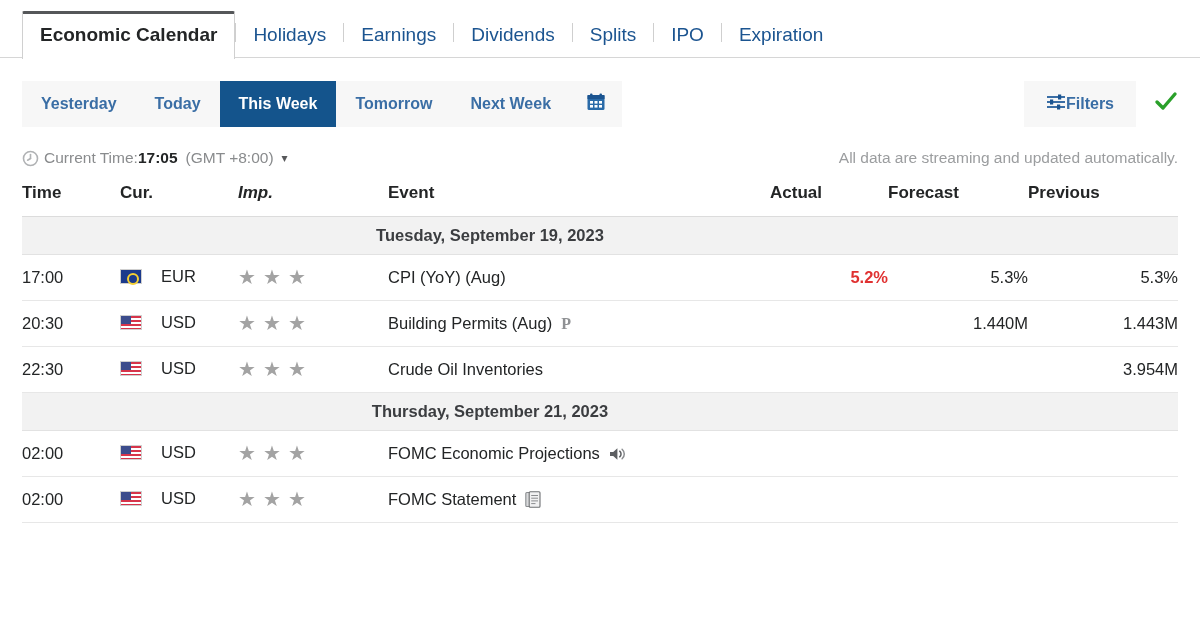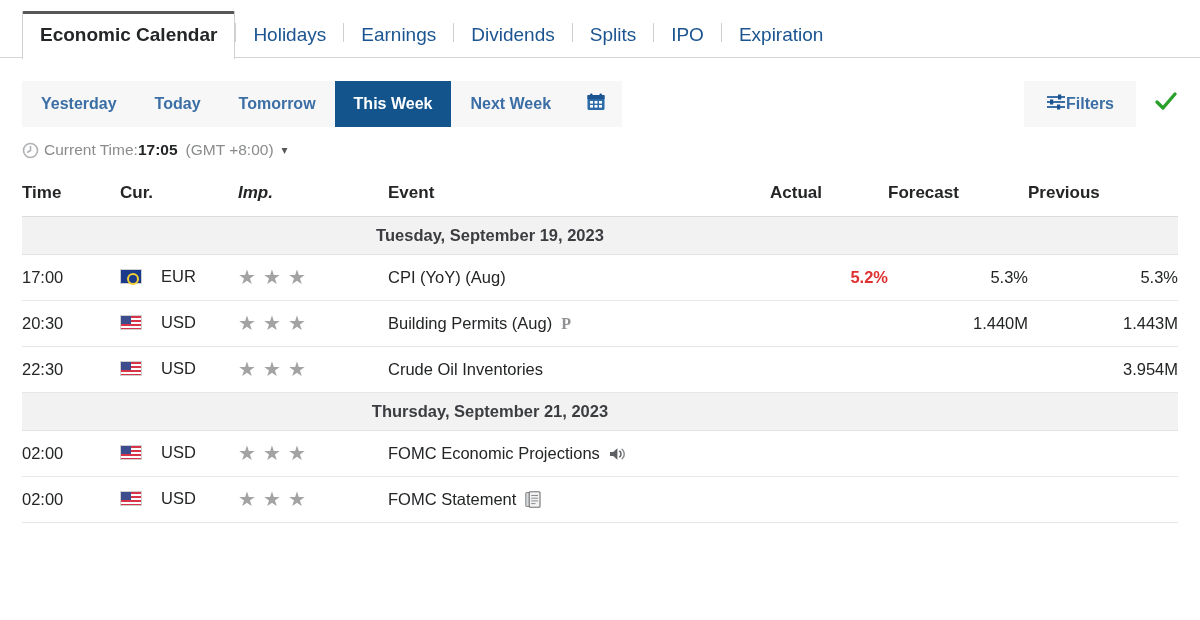--- a/index.html
+++ b/index.html
@@ -107,24 +107,23 @@
     margin-left: 18px;
     display: flex;
     align-items: center;
     cursor: pointer;
   }
 
   
   .timerow {
     margin: 14px 22px 16px 22px;
     display: flex;
-    align-items: flex-start;
+    align-items: flex-end;
     justify-content: space-between;
     height: 26px;
-    flex-direction: column;
   }
   .timeleft {
     display: flex;
     align-items: center;
     font-size: 15.5px;
     color: #898b8d;
   }
   .timeleft .clock { margin-right: 5px; display: flex; }
   .ct-label { color: #898b8d; }
   .ct-value { color: #232526; font-weight: bold; }
@@ -256,22 +255,22 @@
     <div class="tabsep"></div>
     <div class="tab">IPO</div>
     <div class="tabsep"></div>
     <div class="tab">Expiration</div>
   </div>
 
 <div class="periodrow">
   <div class="periodgroup" id="periodgroup">
     <div class="pbtn">Yesterday</div>
       <div class="pbtn">Today</div>
+      <div class="pbtn active">This Week</div>
       <div class="pbtn">Tomorrow</div>
-      <div class="pbtn active">This Week</div>
       <div class="pbtn">Next Week</div>
       <div class="pbtn icononly">
       <span>
         <svg width="20" height="20" viewBox="0 0 20 20" aria-hidden="true">
           <rect x="1.5" y="3" width="17" height="15" rx="1.5" fill="#2a6ba8"></rect>
           <rect x="1.5" y="3" width="17" height="4" fill="#1b5490"></rect>
           <rect x="4" y="1.5" width="2.5" height="3.5" rx="1" fill="#1b5490"></rect>
           <rect x="13.5" y="1.5" width="2.5" height="3.5" rx="1" fill="#1b5490"></rect>
           <rect x="4" y="9" width="3" height="2.6" fill="#ffffff"></rect>
           <rect x="8.5" y="9" width="3" height="2.6" fill="#ffffff"></rect>
@@ -315,20 +314,21 @@
         <circle cx="8.5" cy="8.5" r="7" fill="none" stroke="#b0b2b4" stroke-width="1.6"></circle>
         <line x1="8.5" y1="8.5" x2="8.5" y2="4.5" stroke="#b0b2b4" stroke-width="1.6" stroke-linecap="round"></line>
         <line x1="8.5" y1="8.5" x2="5.6" y2="10.2" stroke="#b0b2b4" stroke-width="1.6" stroke-linecap="round"></line>
       </svg>
     </span>
     <span class="ct-label">Current Time:</span>
     <span class="ct-value">17:05</span>
     <span class="ct-gmt">(GMT +8:00)</span>
     <span class="ct-caret">▾</span>
   </div>
+  <div class="streaming">All data are streaming and updated automatically.</div>
 </div>
 
 <div class="tablewrap">
   <table class="cal">
     <thead>
       <tr>
         <th class="c-time">Time</th>
         <th class="c-cur">Cur.</th>
         <th class="c-imp">Imp.</th>
         <th class="c-event">Event</th>

